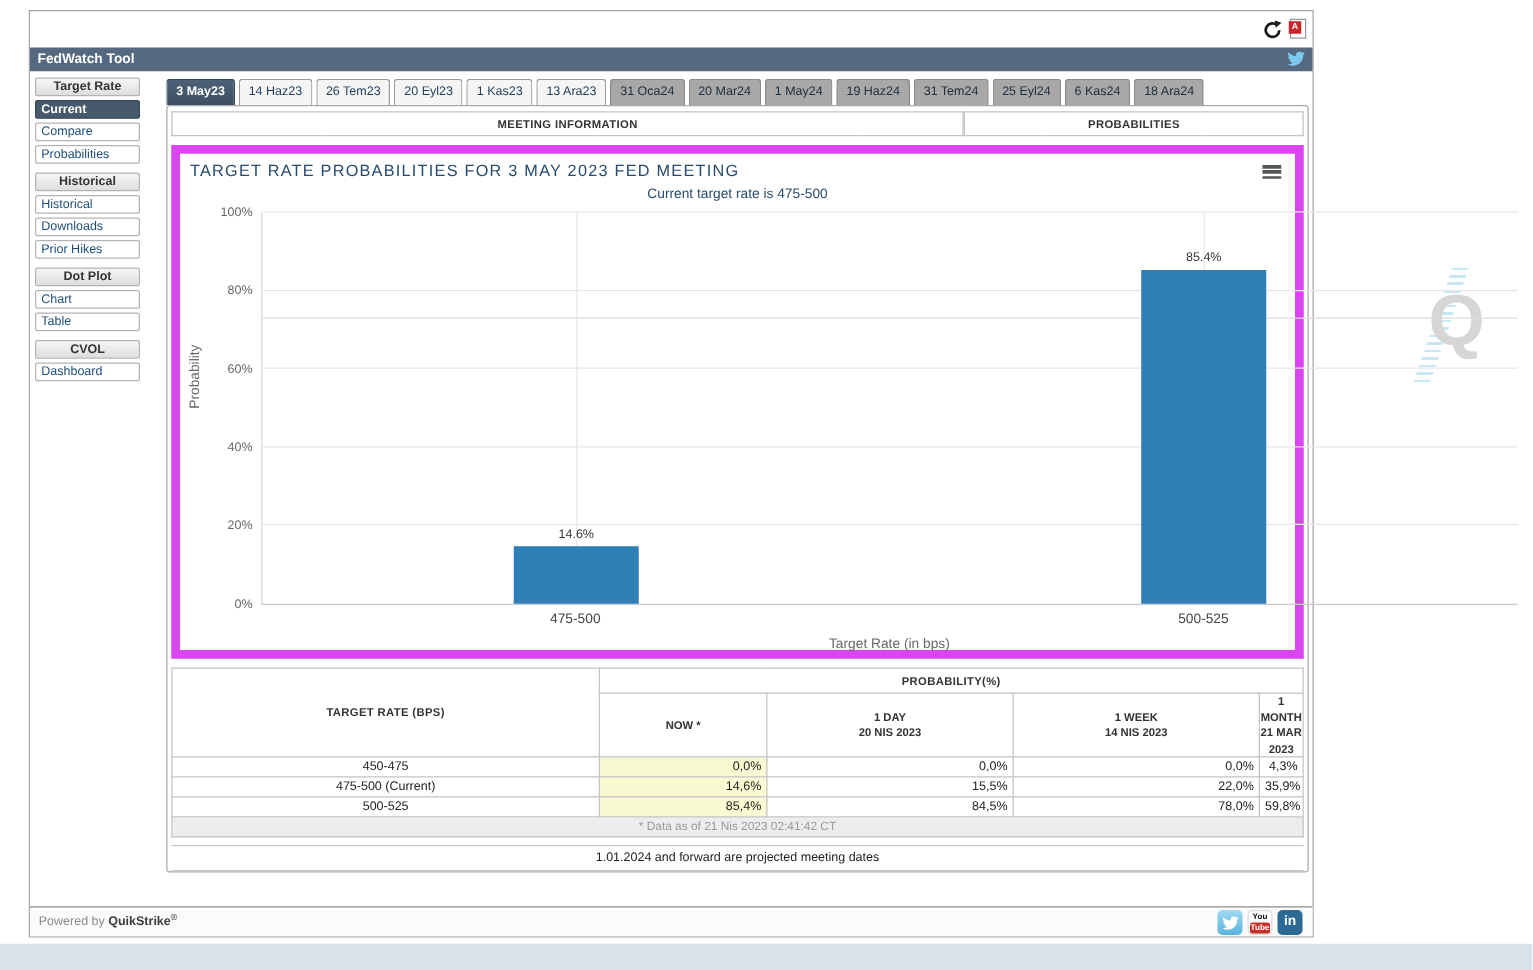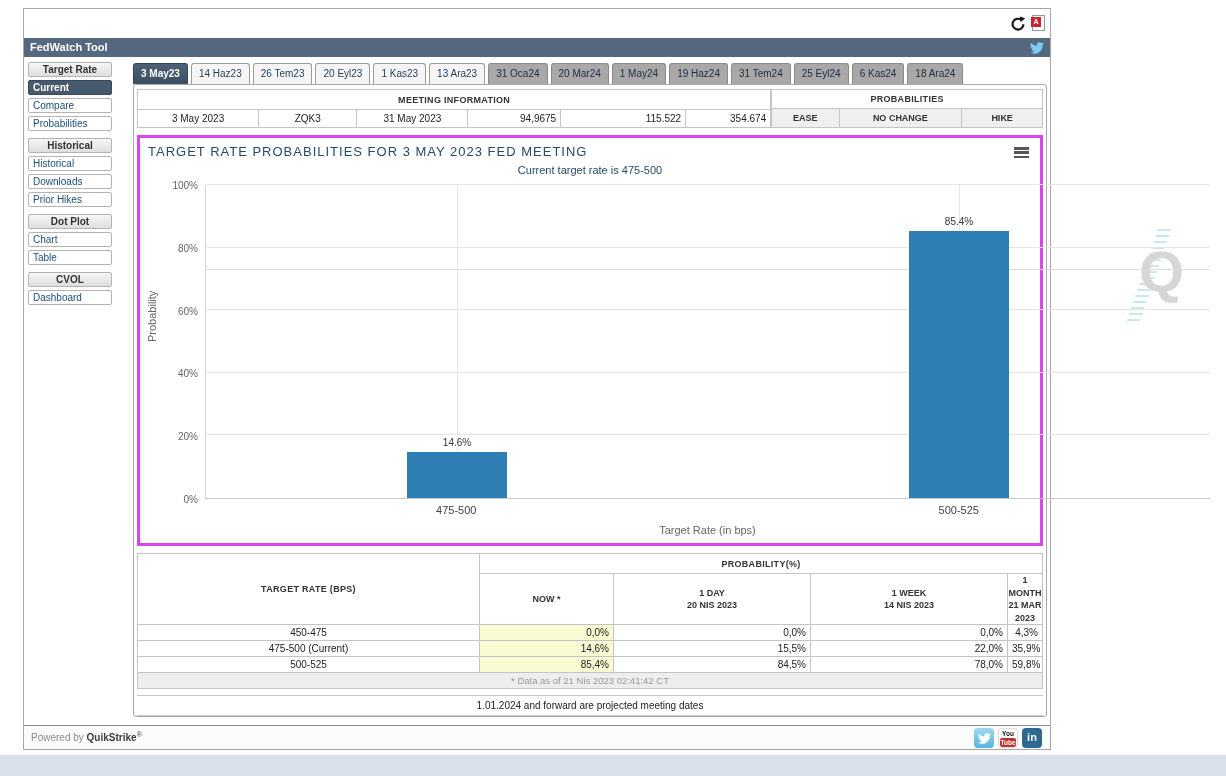--- a/index.html
+++ b/index.html
@@ -49,21 +49,21 @@
 
   .info-row { display:flex; justify-content:space-between; padding:0 1px; }
   table { border-collapse:collapse; }
   .info-table td, .info-table th { border:1px solid #c4c4c4; }
   .info-table .t-title { height:19px; font-size:9px; font-weight:bold; color:#333; text-align:center; letter-spacing:.3px; }
   .info-table .t-head { height:19px; font-size:9px; font-weight:bold; color:#333; text-align:center; background:#efefef; }
   .info-table .t-val { height:17px; font-size:10px; color:#222; padding:0 4px; }
   .ta-c { text-align:center; } .ta-r { text-align:right; }
 
   
-  .chart-box { margin:7px 1px 0; border:3px solid #d946ef; height:411px; position:relative; background:#fff; }
+  .chart-box { margin:7px 1px 0; border:7px solid #d946ef; height:411px; position:relative; background:#fff; }
   .chart-title { position:absolute; left:8px; top:6px; font-size:13px; color:#274b6d; letter-spacing:1px; }
   .chart-menu { position:absolute; right:11px; top:9px; width:15px; height:11px; display:flex;
                 flex-direction:column; justify-content:space-between; cursor:pointer; }
   .chart-menu span { height:2.5px; background:#555; }
   .chart-subtitle { position:absolute; left:0; right:0; top:26px; text-align:center; font-size:11px; color:#274b6d; }
   .plot { position:absolute; left:65px; top:47px; width:1005px; height:314px;
           border-left:1px solid #d6d6d6; border-bottom:1px solid #c9c9c9; }
   .hgrid { position:absolute; left:0; right:0; height:1px; background:#e6e6e6; }
   .hgrid.extra { background:#dcdcdc; }
   .vgrid { position:absolute; top:0; bottom:0; width:1px; background:#e6e6e6; }
@@ -184,46 +184,33 @@
                   <col style="width:117px">
                   <col style="width:135px">
                   <col style="width:107px">
                   <col style="width:149px">
                   <col style="width:97px">
                 </colgroup>
               <tbody>
                   <tr>
                     <th class="t-title" colspan="6">MEETING INFORMATION</th>
                   </tr>
-              <tr>
-                <td class="t-val ta-c">3 May 2023</td>
-                <td class="t-val ta-c">ZQK3</td>
-                <td class="t-val ta-c">31 May 2023</td>
-                <td class="t-val ta-r">94,9675</td>
-                <td class="t-val ta-r">115.522</td>
-                <td class="t-val ta-r">354.674</td>
-              </tr>
             </tbody>
               </table>
 
             <table class="info-table">
               <colgroup>
                   <col style="width:79px">
                   <col style="width:146px">
                   <col style="width:97px">
                 </colgroup>
               <tbody>
                   <tr>
                     <th class="t-title" colspan="3">PROBABILITIES</th>
                   </tr>
-              <tr>
-                <td class="t-head">EASE</td>
-                <td class="t-head">NO CHANGE</td>
-                <td class="t-head">HIKE</td>
-              </tr>
             </tbody>
               </table>
           </div>
 
           <div class="chart-box">
             <div class="chart-title">TARGET RATE PROBABILITIES FOR 3 MAY 2023 FED MEETING</div>
             <div class="chart-menu">
                 <span></span>
                 <span></span>
                 <span></span>

